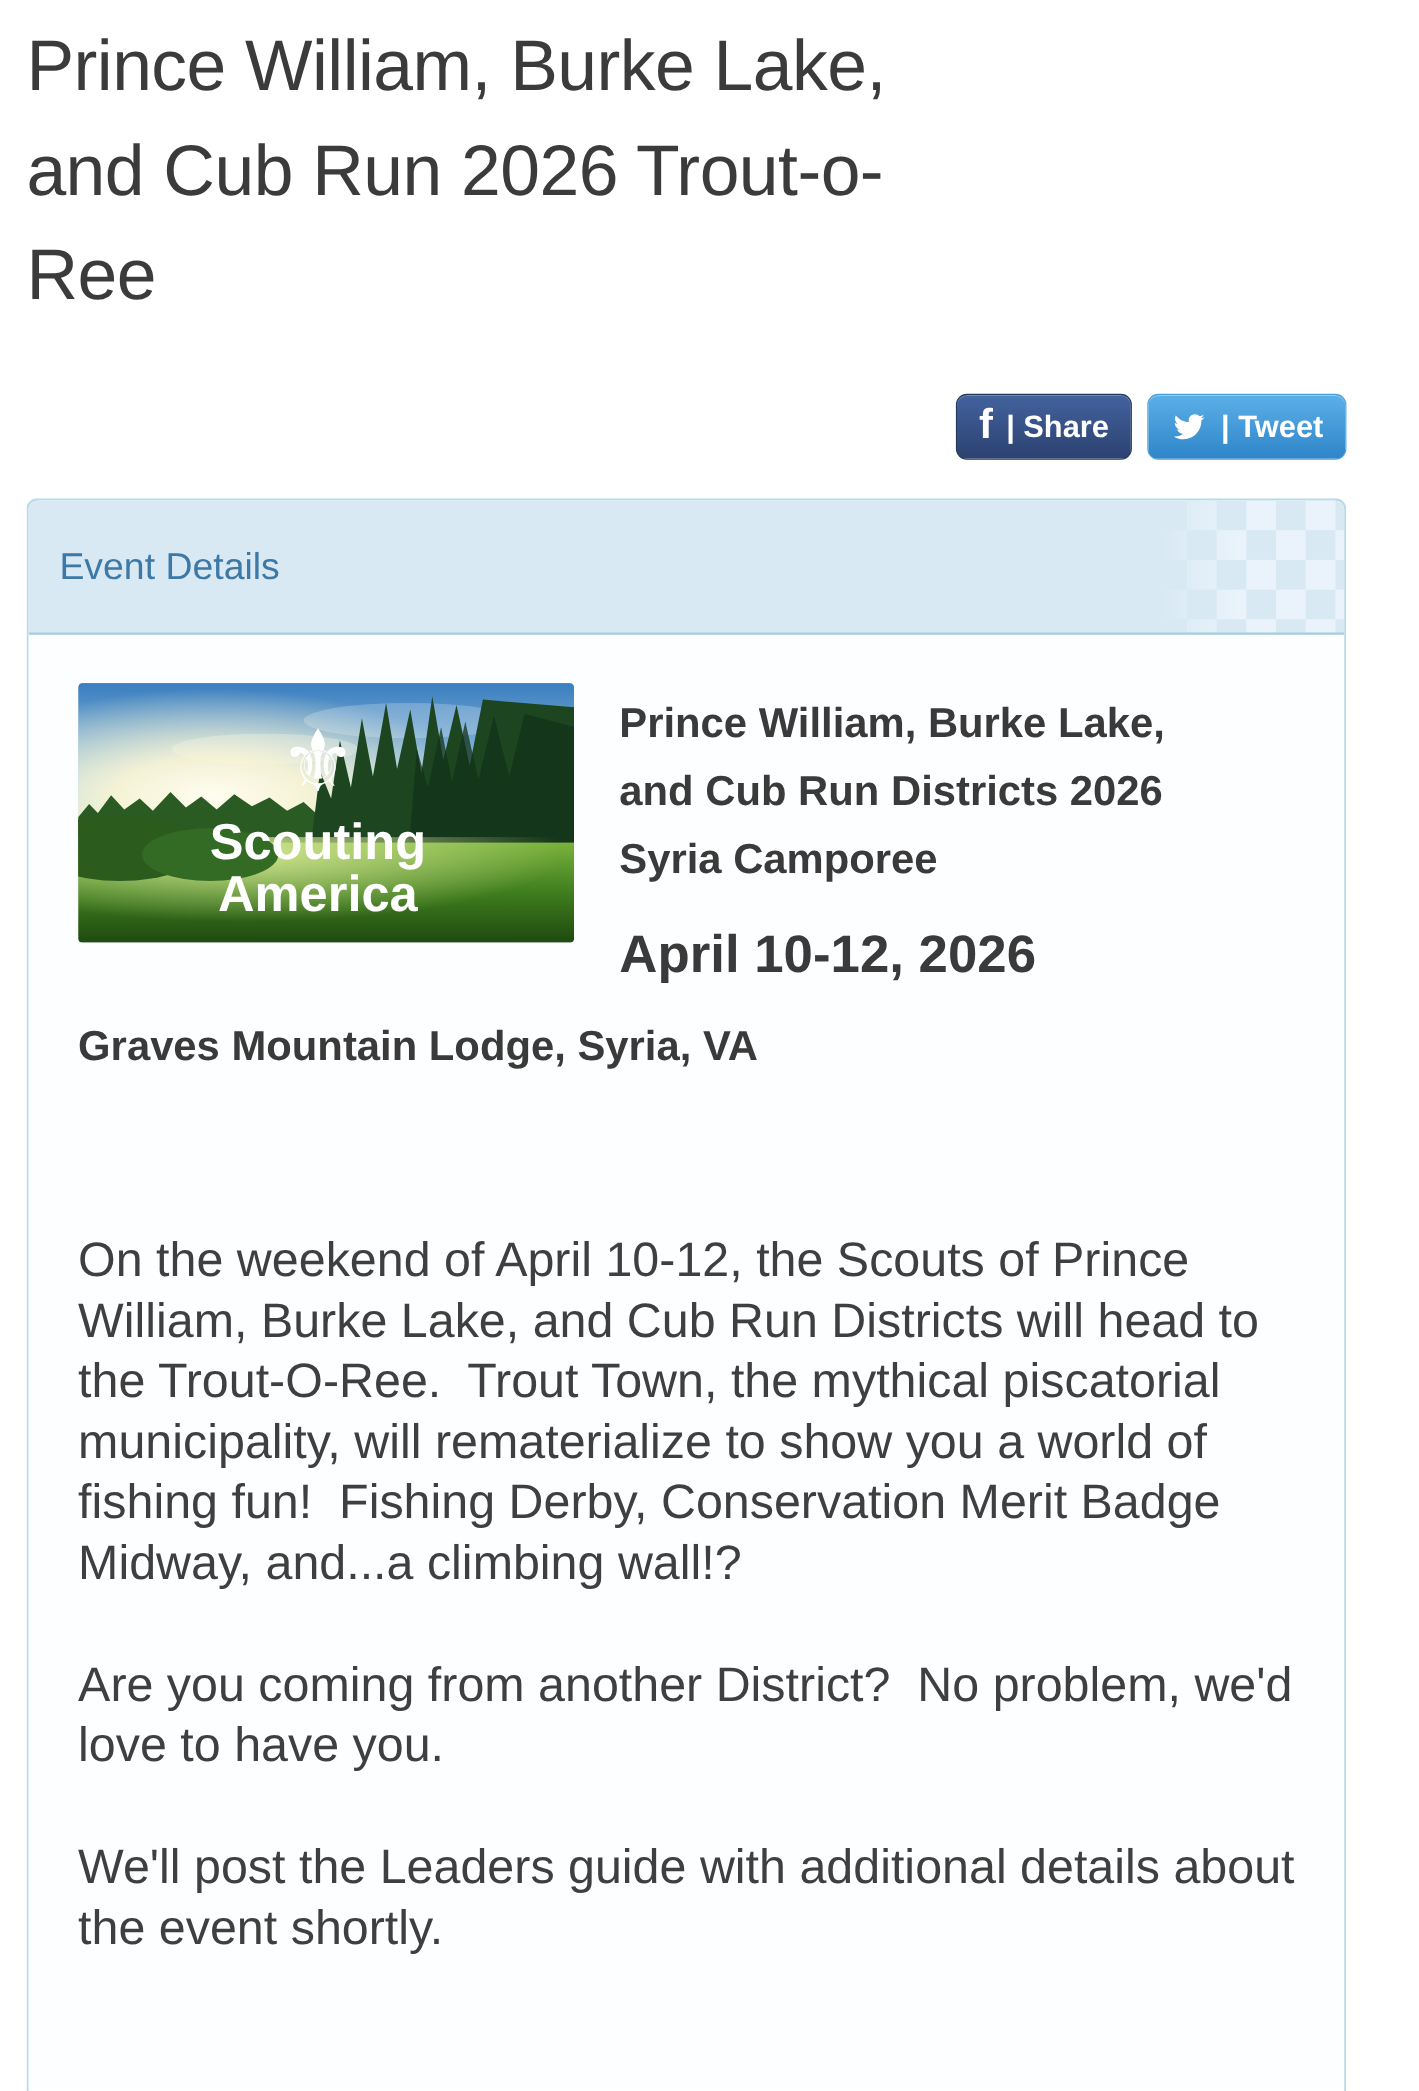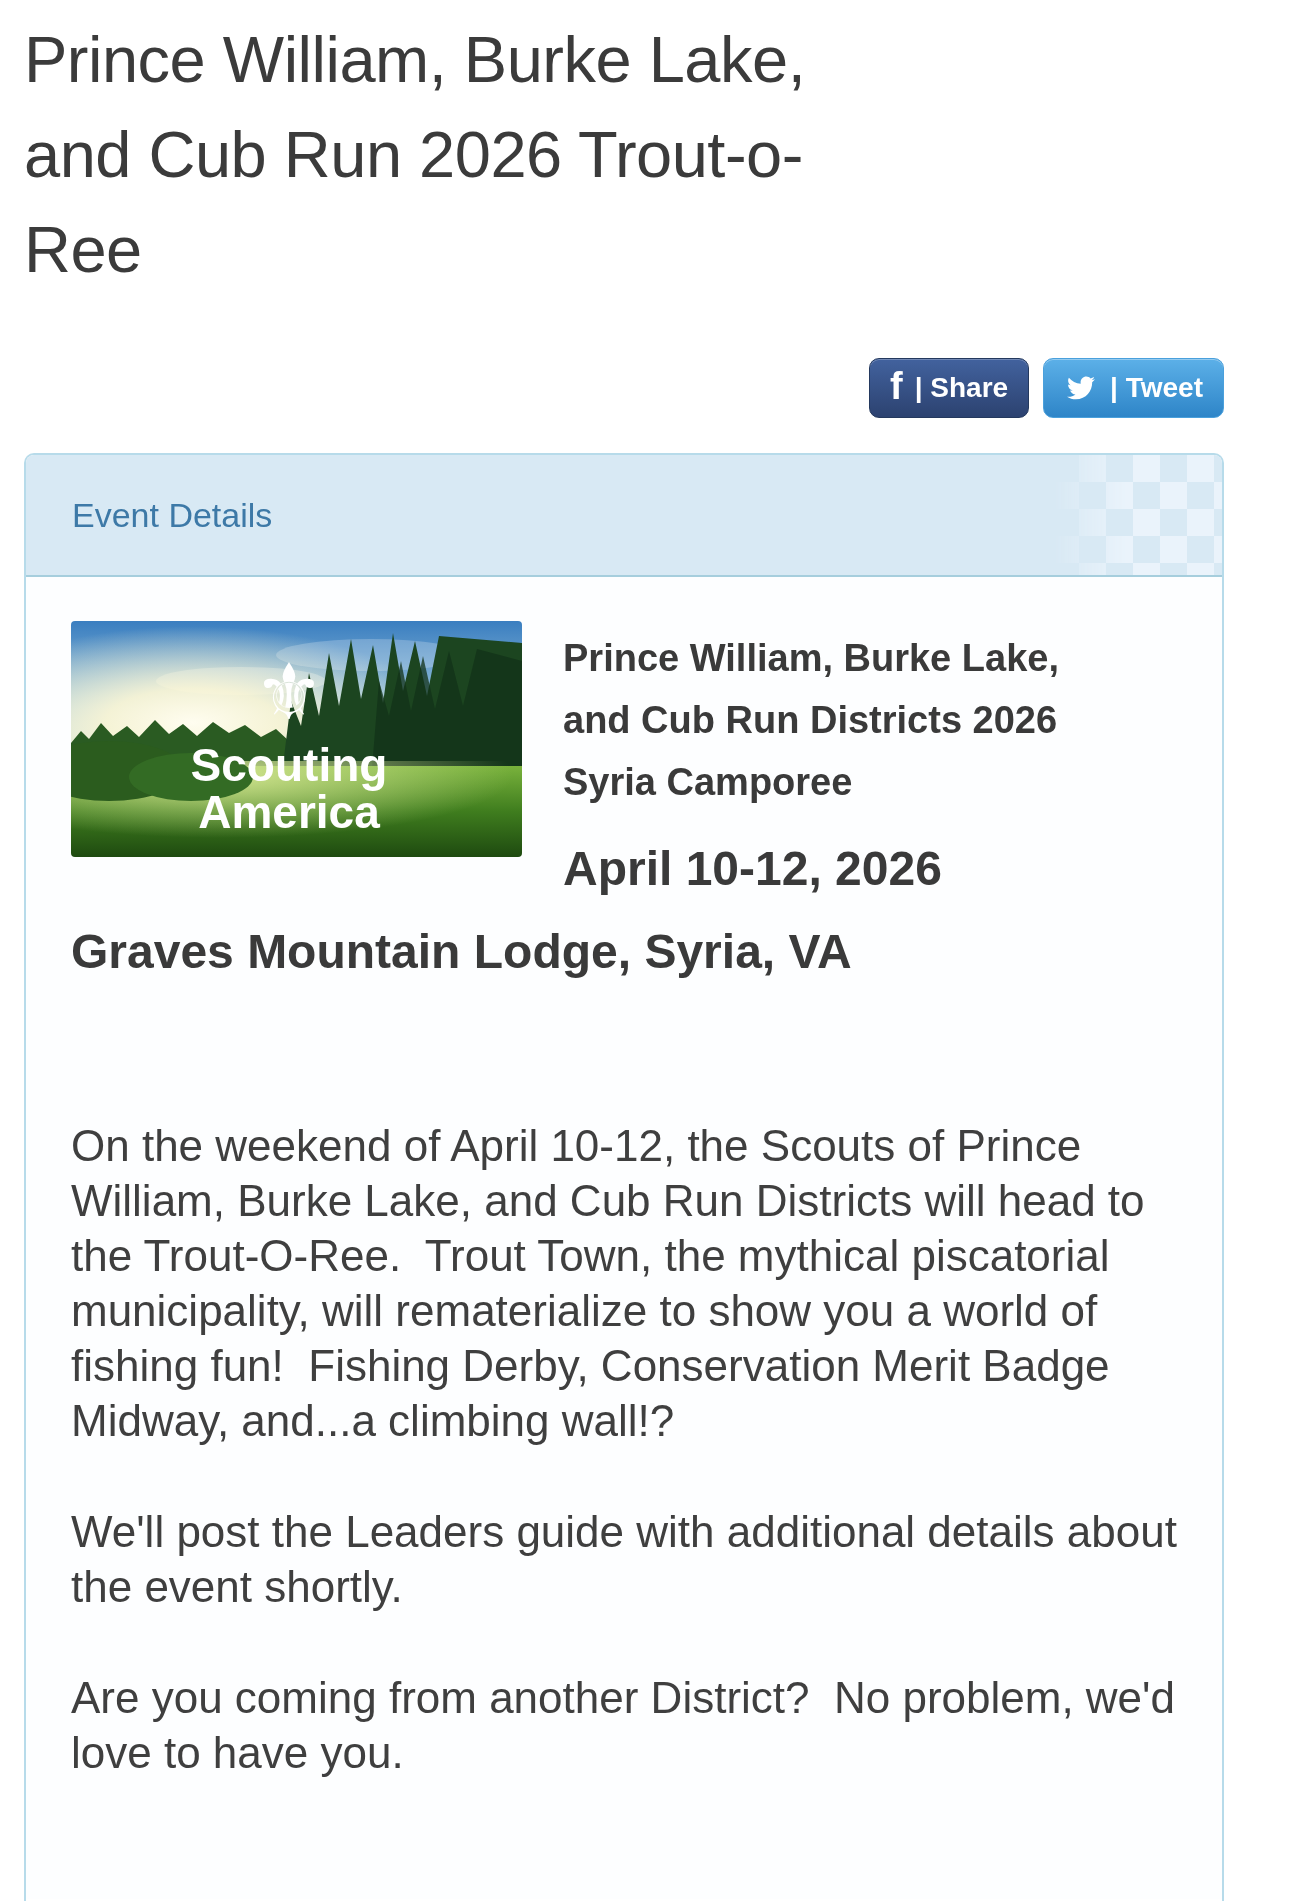--- a/index.html
+++ b/index.html
@@ -60,21 +60,21 @@
     border: 2px solid #b7dbea; border-bottom: none;
     border-radius: 10px 10px 0 0;
     overflow: hidden;
   }
   .panel-header {
     position: relative;
     height: 122px;
     background: #d8e9f4;
     border-bottom: 2px solid #a6cedd;
     display: flex; align-items: center;
-    padding-left: 46px;
+    padding-left: 28px;
   }
   .checkers {
     position: absolute; top: 0; right: 0;
     width: 170px; height: 100%;
     background-image: repeating-conic-gradient(#eaf3fb 0% 25%, rgba(234,243,251,0) 0% 50%);
     background-size: 54px 54px;
     -webkit-mask-image: linear-gradient(to right, rgba(0,0,0,0), #000 45%);
     mask-image: linear-gradient(to right, rgba(0,0,0,0), #000 45%);
   }
   .panel-header-title { font-size: 34px; color: #3d79a7; }
@@ -96,21 +96,21 @@
   .right-col { margin-left: 492px; max-width: 590px; padding-top: 6px; min-height: 273px; }
   .event-heading-line {
     font-size: 38px; font-weight: bold; line-height: 62px; color: #3a3a3a;
     white-space: nowrap;
   }
   .event-date {
     font-size: 48px; font-weight: bold; line-height: 62px; color: #3a3a3a;
     margin-top: 25px; white-space: nowrap;
   }
   .event-location {
-    font-size: 48px; font-weight: bold; line-height: 48px; color: #3a3a3a;
+    font-size: 38px; font-weight: bold; line-height: 48px; color: #3a3a3a;
     margin-top: 28px;
   }
 
   
   .paragraphs { margin-top: 142px; }
   .paragraphs p {
     margin: 0 0 56px 0;
     max-width: 1110px;
     font-size: 44px; line-height: 55px;
     color: #3f3f3f;
@@ -196,20 +196,20 @@
           <div class="event-heading-line">and Cub Run Districts 2026</div>
           <div class="event-heading-line">Syria Camporee</div>
           <div class="event-date">April 10-12, 2026</div>
         </div>
       </div>
 
       <div class="event-location">Graves Mountain Lodge, Syria, VA</div>
 
       <div class="paragraphs">
         <p>On the weekend of April 10-12, the Scouts of Prince William, Burke Lake, and Cub Run Districts will head to the Trout-O-Ree.  Trout Town, the mythical piscatorial municipality, will rematerialize to show you a world of fishing fun!  Fishing Derby, Conservation Merit Badge Midway, and...a climbing wall!?</p>
+        <p>Are you coming from another District?  No problem, we'd love to have you.</p>
         <p>We'll post the Leaders guide with additional details about the event shortly.</p>
-        <p>Are you coming from another District?  No problem, we'd love to have you.</p>
       </div>
 
     </div>
   </div>
 
 </div>
 
 </body></html>

